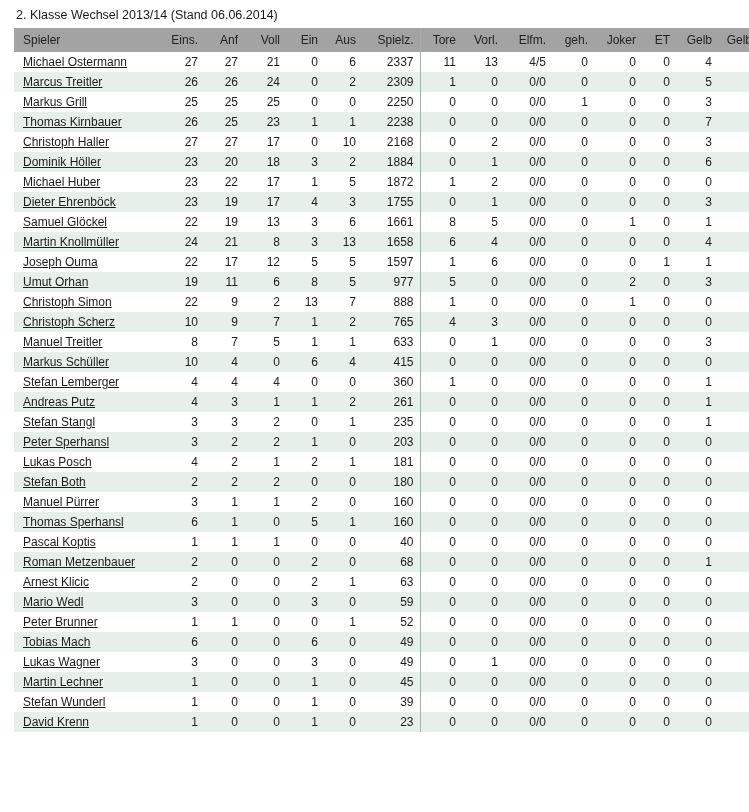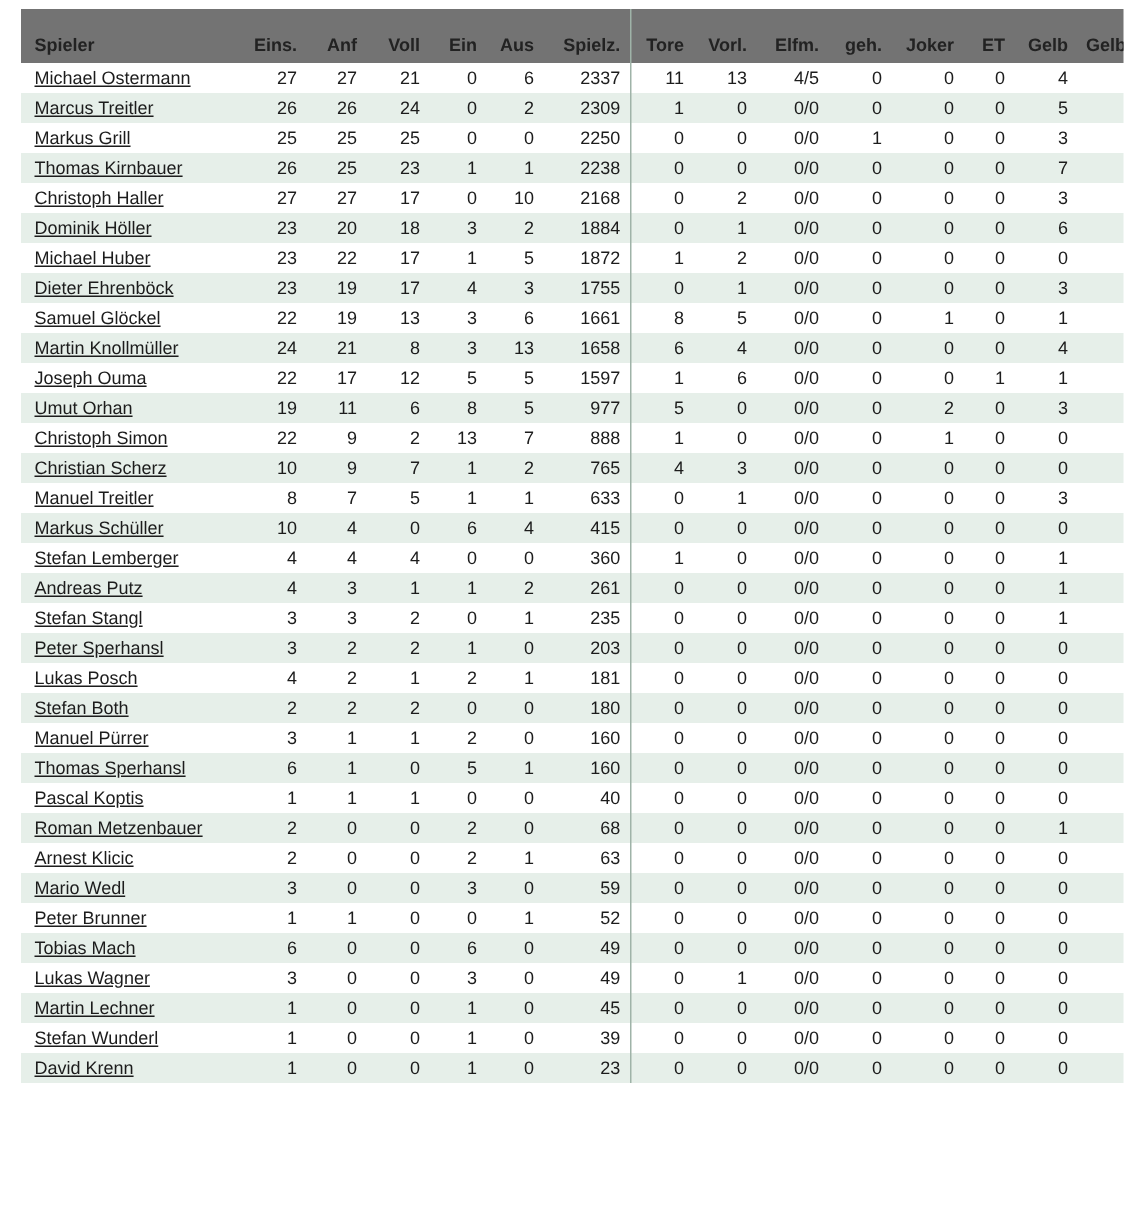--- a/index.html
+++ b/index.html
@@ -37,25 +37,25 @@
     color: #1a1a1a;
     margin: 8px 0 12px 2px;
   }
   table.stats {
     border-collapse: collapse;
     width: 721px;
     font-size: 12px;
     table-layout: fixed;
   }
   table.stats thead th {
-    background: #737373;
+    background: #a3a3a3;
     color: #222222;
-    font-weight: bold;
+    font-weight: normal;
     font-size: 12px;
-    padding: 17px 6px 5px 6px;
+    padding: 5px 6px 5px 6px;
     text-align: right;
     border: none;
     white-space: nowrap;
   }
   table.stats thead th.name-col {
     text-align: left;
     padding-left: 9px;
   }
   table.stats tbody td {
     padding: 3px 6px 3px 6px;
@@ -94,20 +94,21 @@
   col.c-geh  { width: 42px; }
   col.c-joker { width: 48px; }
   col.c-et   { width: 34px; }
   col.c-gelb { width: 42px; }
   col.c-gr   { width: 62px; }
 </style>
 </head>
 <body>
 
 <div class="page">
+  <div class="subheader">2. Klasse Wechsel 2013/14 (Stand 06.06.2014)</div>
 
   <table class="stats">
     <colgroup>
       <col class="c-name">
         <col class="c-eins">
         <col class="c-anf">
         <col class="c-voll">
       <col class="c-ein">
         <col class="c-aus">
         <col class="c-spielz">
@@ -355,21 +356,21 @@
           <td>1</td>
           <td>0</td>
           <td>0/0</td>
           <td>0</td>
           <td>1</td>
           <td>0</td>
           <td>0</td>
           <td>0</td>
         </tr>
         <tr class="odd">
-          <td class="name-col">Christian Scherz</td>
+          <td class="name-col">Christoph Scherz</td>
           <td>10</td>
           <td>9</td>
           <td>7</td>
           <td>1</td>
           <td>2</td>
           <td class="sep">765</td>
           <td>4</td>
           <td>3</td>
           <td>0/0</td>
           <td>0</td>

